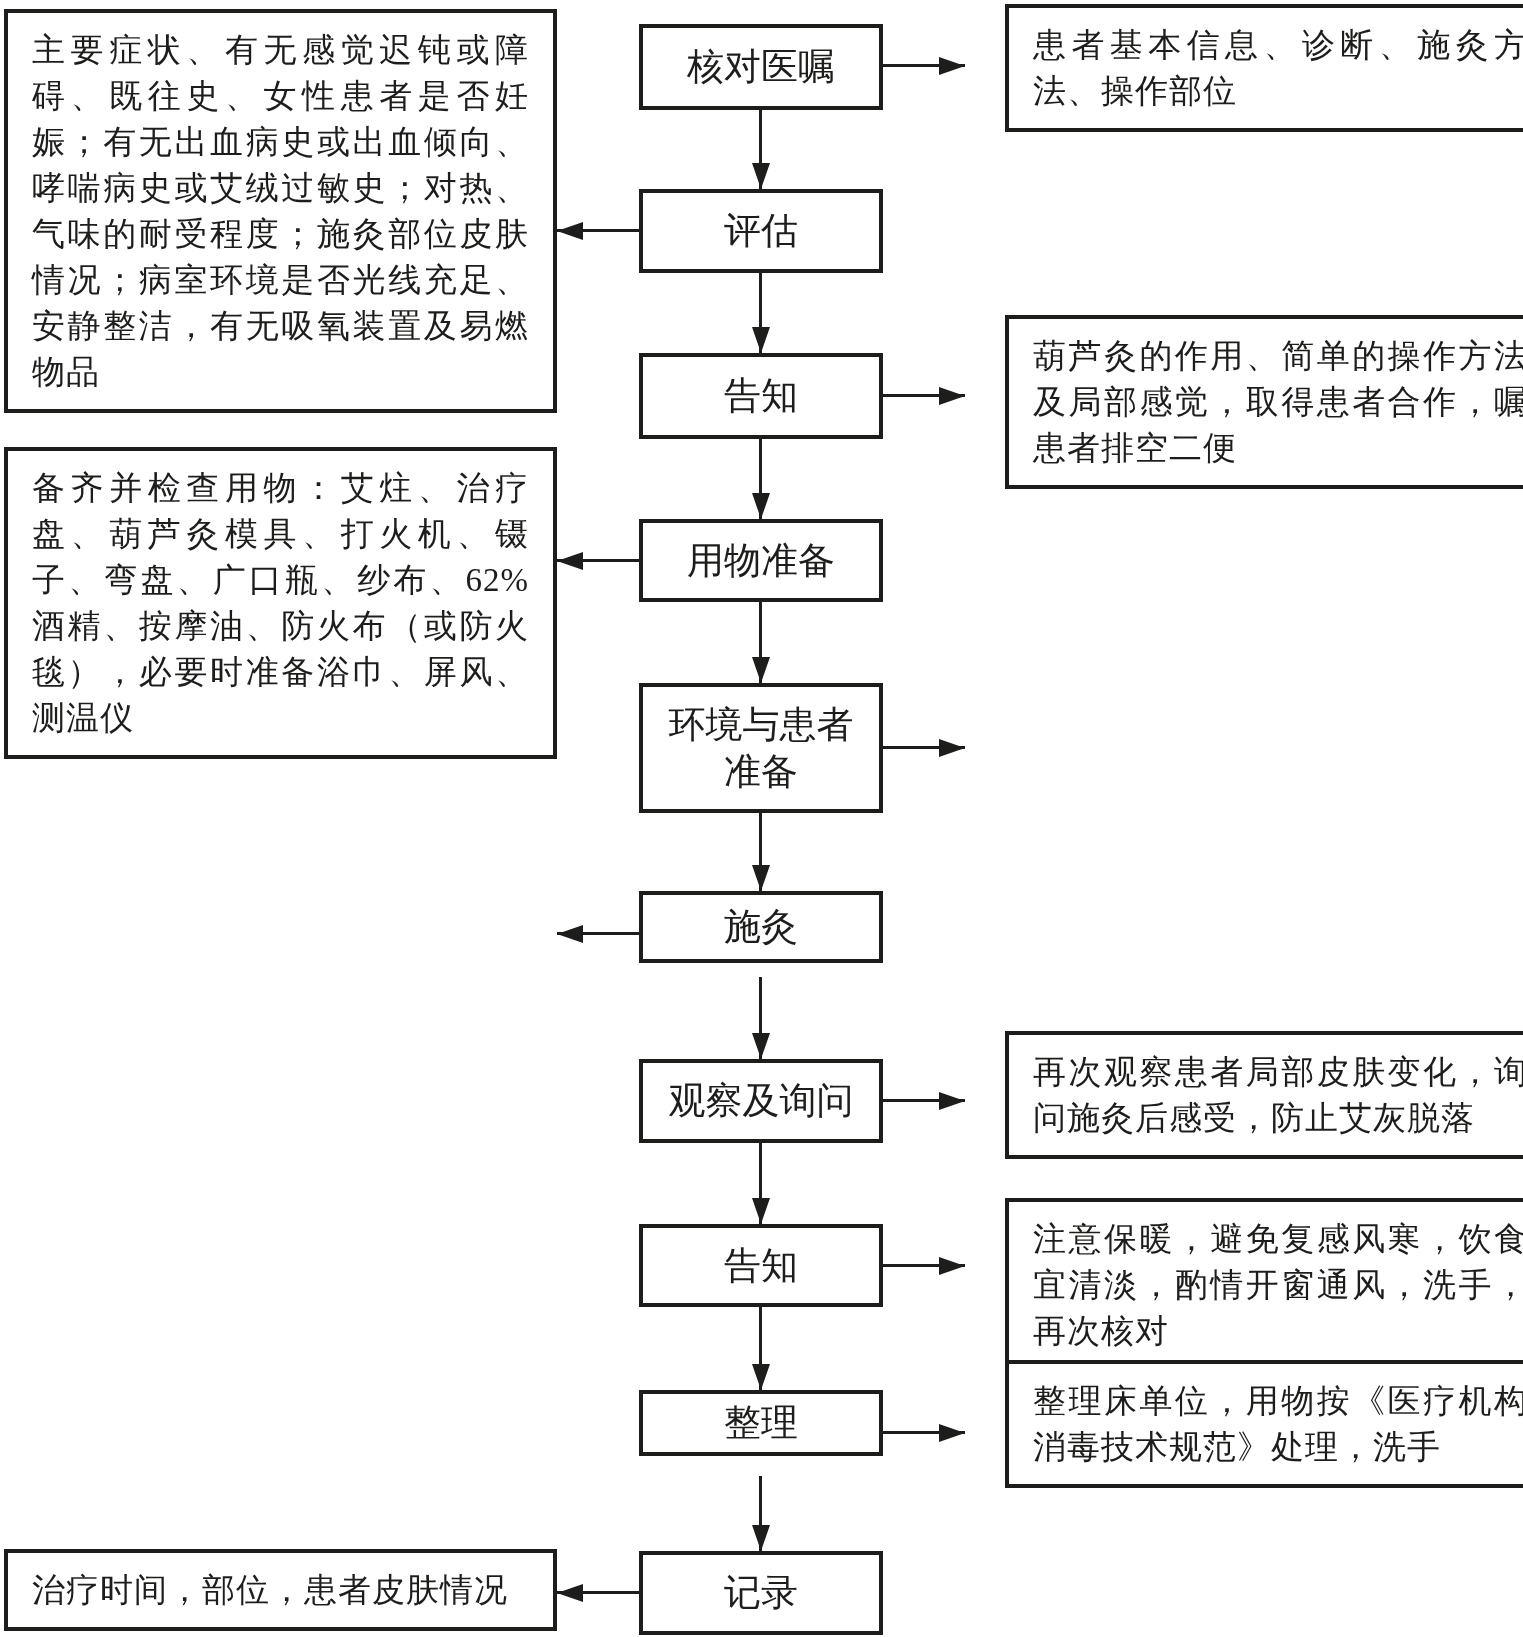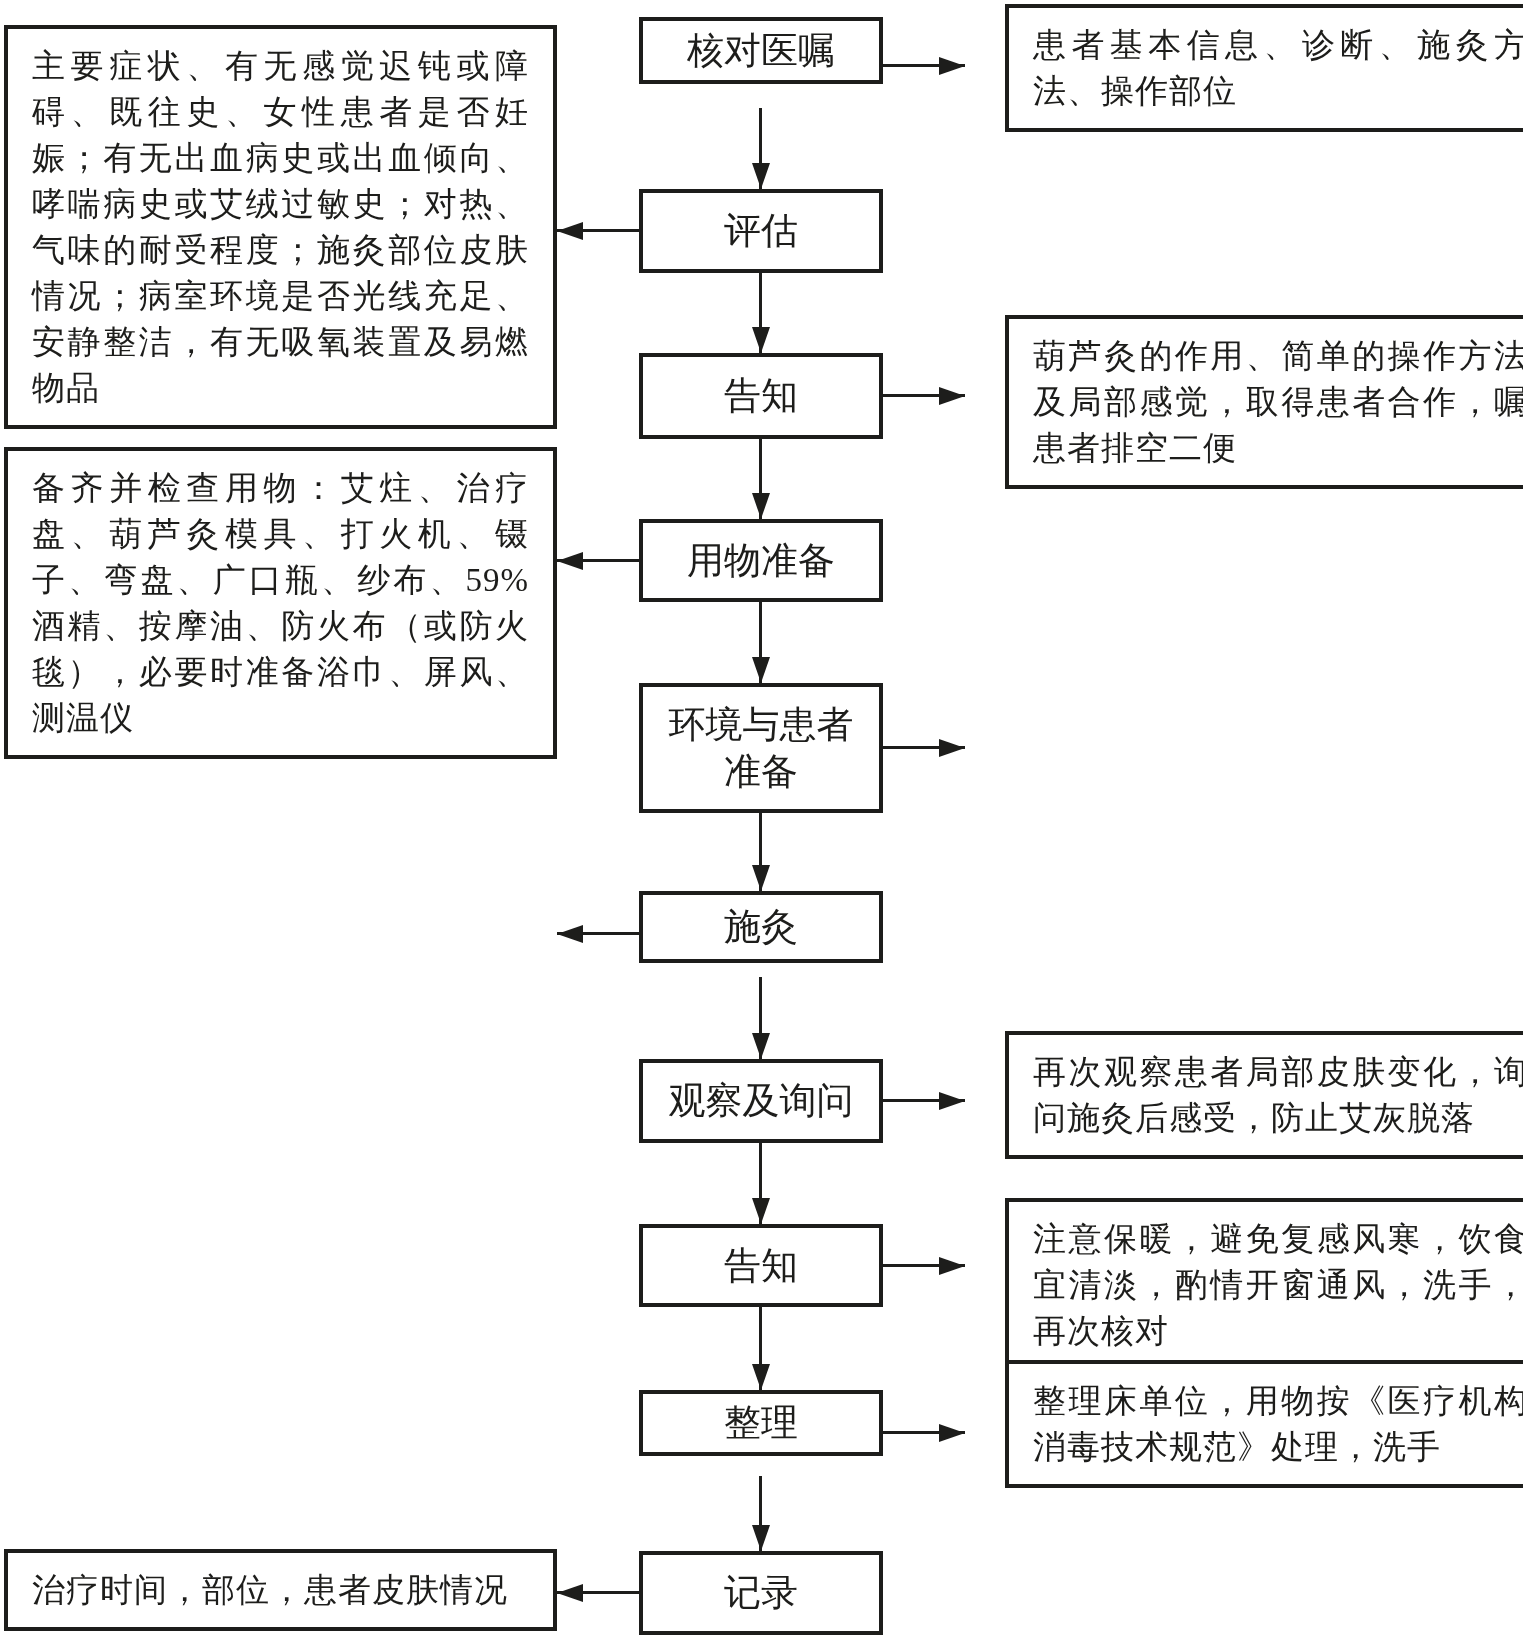--- a/index.html
+++ b/index.html
@@ -84,34 +84,34 @@
     border-top: 9px solid transparent;
     border-bottom: 9px solid transparent;
     border-right: 26px solid #1d1d1b;
   }
 </style>
 </head>
 <body>
 
 <div class="canvas">
 
-  <div class="node" style="top:17px;height:67px">核对医嘱</div>
+  <div class="node" style="top:24px;height:86px">核对医嘱</div>
   <div class="node" style="top:189px;height:84px">评估</div>
   <div class="node" style="top:353px;height:86px">告知</div>
   <div class="node" style="top:519px;height:83px">用物准备</div>
   <div class="node" style="top:683px;height:130px">环境与患者
 准备</div>
   <div class="node" style="top:891px;height:72px">施灸</div>
   <div class="node" style="top:1059px;height:84px">观察及询问</div>
   <div class="node" style="top:1224px;height:83px">告知</div>
   <div class="node" style="top:1390px;height:66px">整理</div>
   <div class="node" style="top:1551px;height:84px">记录</div>
 
-  <div class="note left" style="top:25px">主要症状、有无感觉迟钝或障碍、既往史、女性患者是否妊娠；有无出血病史或出血倾向、哮喘病史或艾绒过敏史；对热、气味的耐受程度；施灸部位皮肤情况；病室环境是否光线充足、安静整洁，有无吸氧装置及易燃物品</div>
-  <div class="note left" style="top:447px">备齐并检查用物：艾炷、治疗盘、葫芦灸模具、打火机、镊子、弯盘、广口瓶、纱布、59%酒精、按摩油、防火布（或防火毯），必要时准备浴巾、屏风、测温仪</div>
+  <div class="note left" style="top:9px">主要症状、有无感觉迟钝或障碍、既往史、女性患者是否妊娠；有无出血病史或出血倾向、哮喘病史或艾绒过敏史；对热、气味的耐受程度；施灸部位皮肤情况；病室环境是否光线充足、安静整洁，有无吸氧装置及易燃物品</div>
+  <div class="note left" style="top:447px">备齐并检查用物：艾炷、治疗盘、葫芦灸模具、打火机、镊子、弯盘、广口瓶、纱布、62%酒精、按摩油、防火布（或防火毯），必要时准备浴巾、屏风、测温仪</div>
   <div class="note left" style="top:1549px">治疗时间，部位，患者皮肤情况</div>
 
   <div class="note right" style="top:4px">患者基本信息、诊断、施灸方法、操作部位</div>
   <div class="note right" style="top:315px">葫芦灸的作用、简单的操作方法及局部感觉，取得患者合作，嘱患者排空二便</div>
   <div class="note right" style="top:1031px">再次观察患者局部皮肤变化，询问施灸后感受，防止艾灰脱落</div>
   <div class="note right" style="top:1198px">注意保暖，避免复感风寒，饮食宜清淡，酌情开窗通风，洗手，再次核对</div>
   <div class="note right" style="top:1360px">整理床单位，用物按《医疗机构消毒技术规范》处理，洗手</div>
 
   <div class="va" style="top:108px;height:81px"></div>
   <div class="va" style="top:273px;height:80px"></div>

